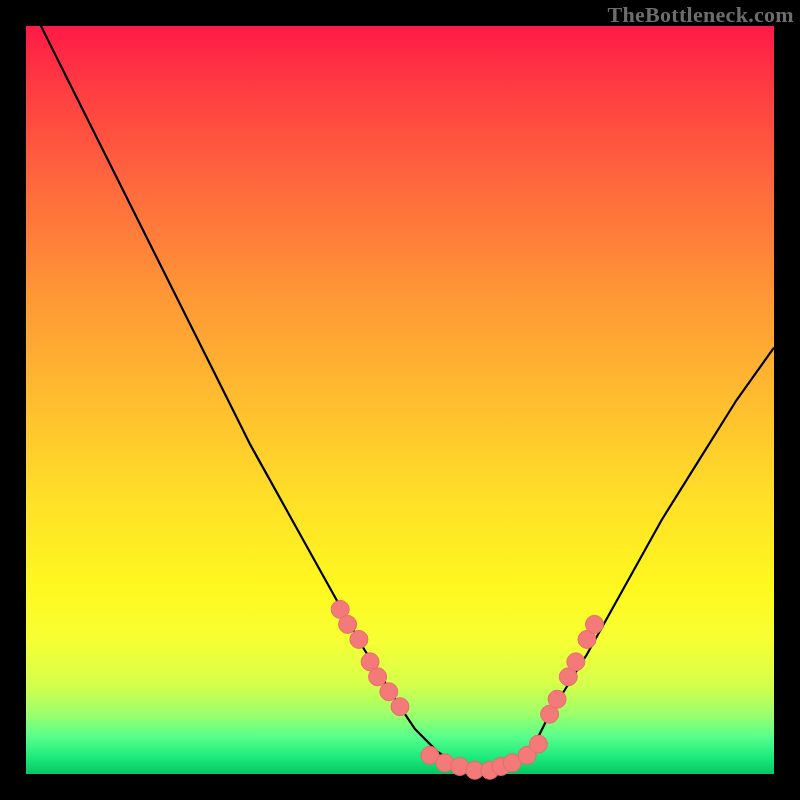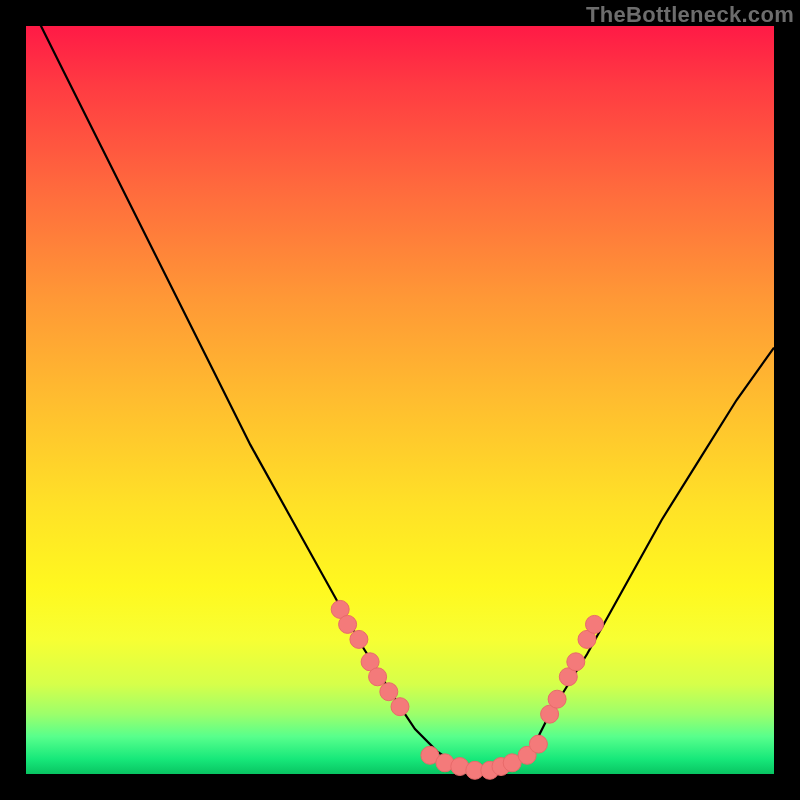--- a/index.html
+++ b/index.html
@@ -39,21 +39,21 @@
       #9cff6b 92%,
       #58ff8c 95%,
       #17e87a 98%,
       #08c462 100%
     );
   }
   .watermark {
     position: absolute;
     top: 2px;
     right: 6px;
-    font-family: Liberation Sans, sans-serif;
+    font-family: Liberation Serif, serif;
     font-size: 22px;
     font-weight: bold;
     color: #6d6d6d;
     letter-spacing: 0.3px;
     user-select: none;
   }
   svg.curve {
     position: absolute;
     left: 0;
     top: 0;

